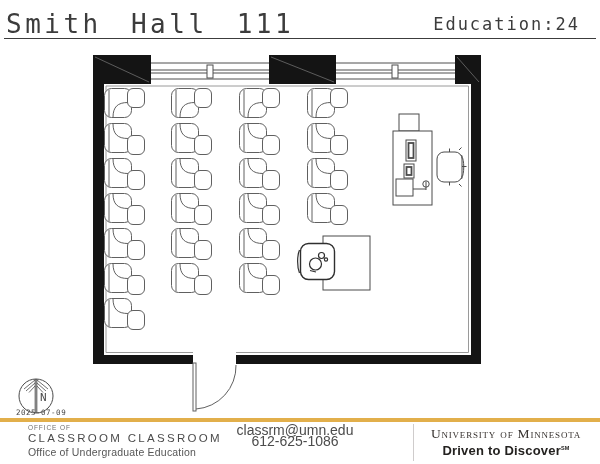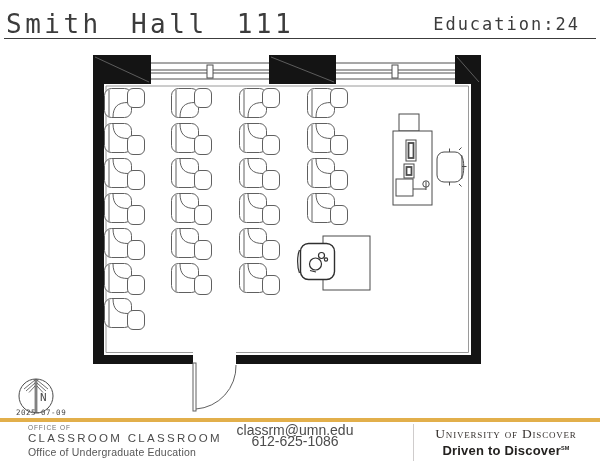--- a/index.html
+++ b/index.html
@@ -197,15 +197,15 @@
   <div class="l1">OFFICE OF</div>
   <div class="l2">CLASSROOM CLASSROOM</div>
   <div class="l3">Office of Undergraduate Education</div>
 </div>
 <div class="f-contact">
   <div>classrm@umn.edu</div>
   <div>612-625-1086</div>
 </div>
 <div class="f-div"></div>
 <div class="f-brand">
-  <div class="univ">University of Discover</div>
+  <div class="univ">University of Minnesota</div>
   <div class="tag"><span>Driven to Discover</span><sup>SM</sup></div>
 </div>
 
 </body></html>

